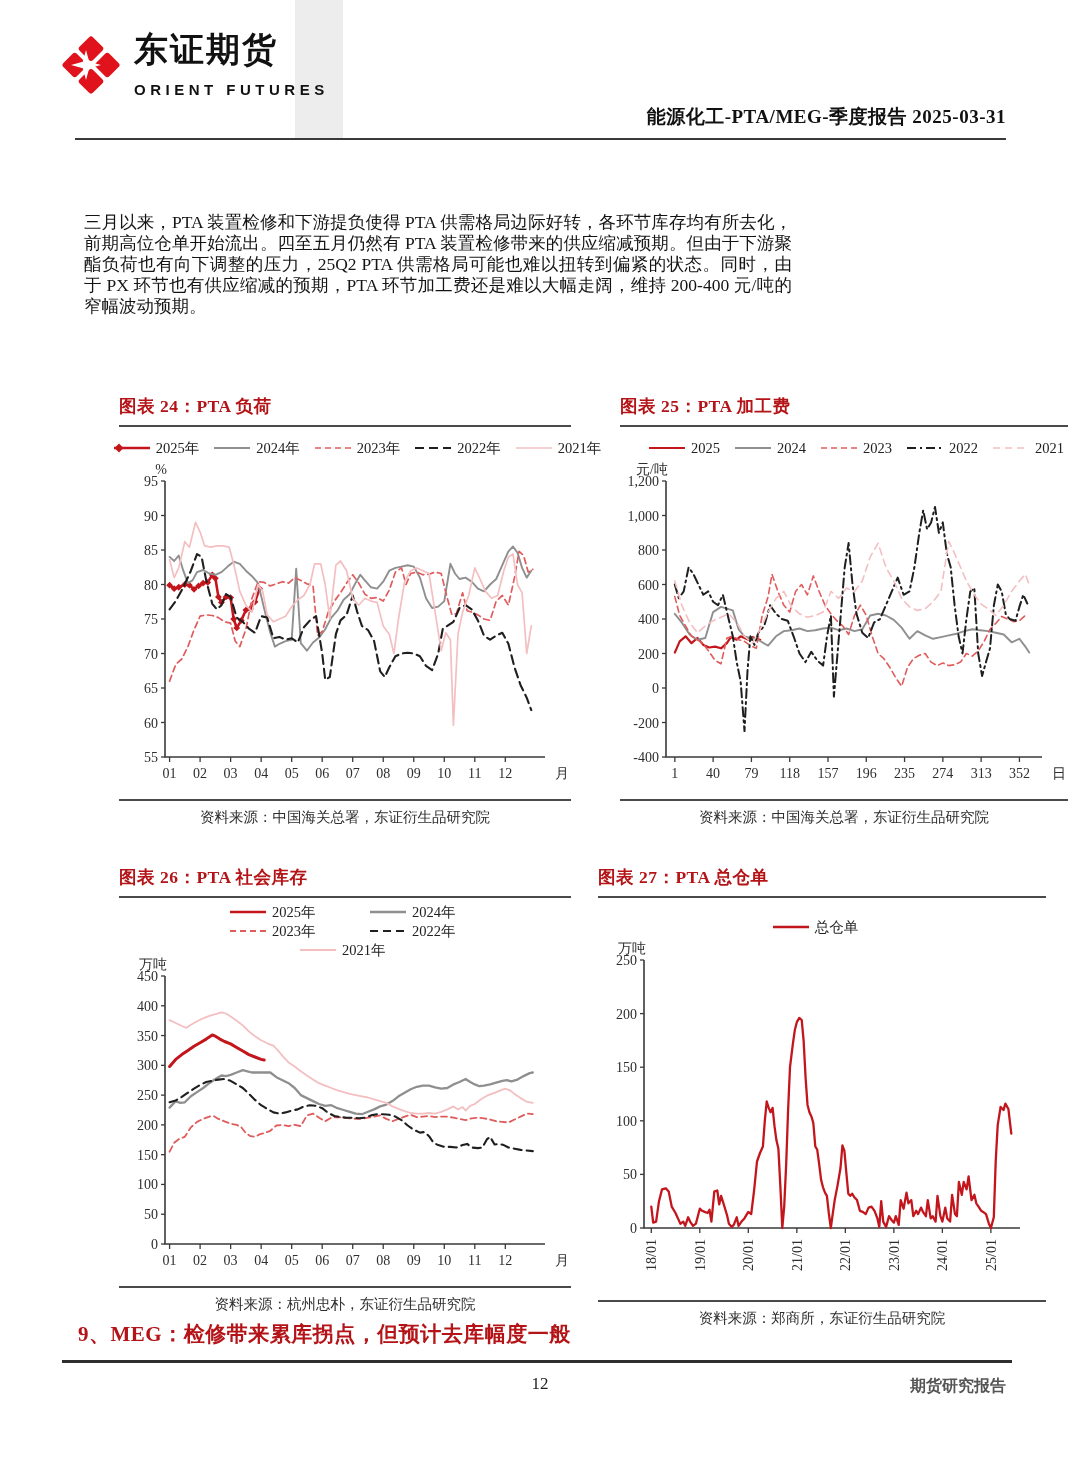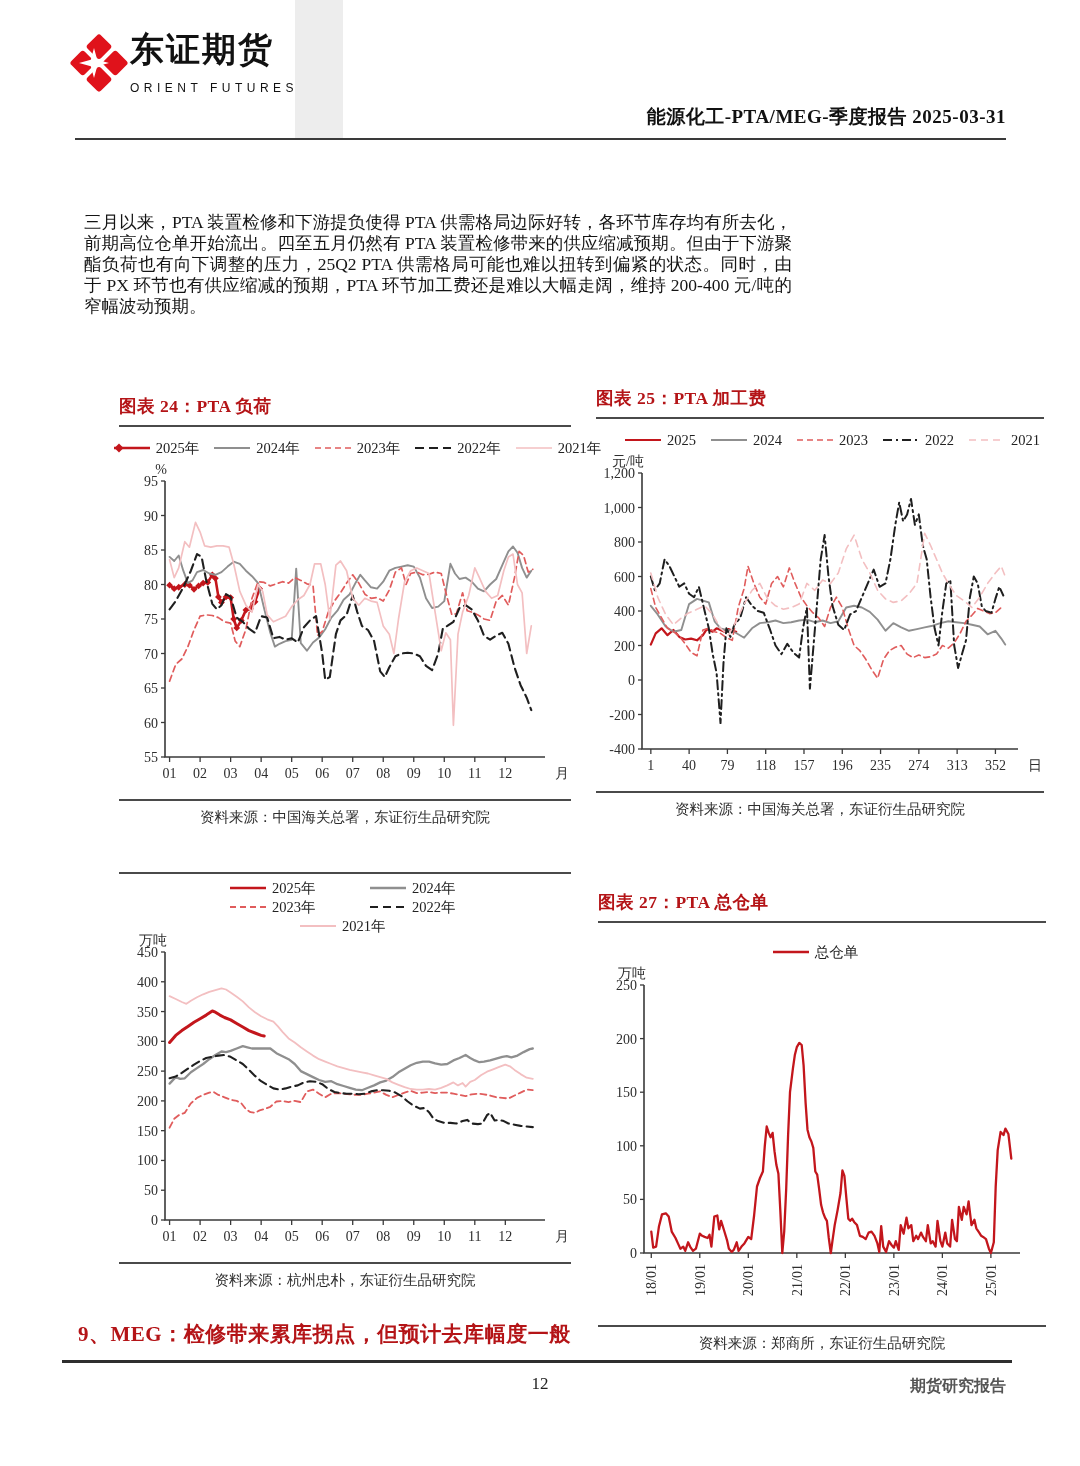--- a/index.html
+++ b/index.html
@@ -1,34 +1,34 @@
 <!DOCTYPE html>
 <html><head>
 <meta charset="utf-8">
 <style>
   html,body{margin:0;padding:0;background:#ffffff;}
   .page{position:relative;width:1080px;height:1466px;background:#ffffff;overflow:hidden;
         font-family:"Liberation Serif","DejaVu Serif",serif;color:#1a1a1a;}
   
   .gray-strip{position:absolute;left:295px;top:0;width:48px;height:138px;background:#ededed;}
-  .logo{position:absolute;left:68px;top:32px;display:flex;align-items:center;gap:0;}
+  .logo{position:absolute;left:60px;top:32px;display:flex;align-items:center;gap:12px;}
   .logo-text{display:flex;flex-direction:column;line-height:1;}
   .logo-cn{font-family:"Liberation Sans","DejaVu Sans",sans-serif;font-weight:bold;font-size:34px;color:#111;letter-spacing:2px;}
-  .logo-en{font-family:"Liberation Sans","DejaVu Sans",sans-serif;font-weight:normal;font-size:12px;color:#111;letter-spacing:4.5px;margin-top:16px;}
+  .logo-en{font-family:"Liberation Sans","DejaVu Sans",sans-serif;font-weight:bold;font-size:15px;color:#111;letter-spacing:4.5px;margin-top:16px;}
   .header-title{position:absolute;right:74px;top:104px;font-size:19px;font-weight:bold;color:#111;letter-spacing:0.5px;}
   .header-rule{position:absolute;left:75px;top:138px;width:931px;height:2px;background:#3a3a3a;}
   
   .body-par{position:absolute;left:84px;top:194px;width:708px;font-size:17.5px;line-height:21px;
             text-align:justify;color:#141414;}
   
   .fig{position:absolute;width:452px;}
   #f24{left:79px;top:378px;}
-  #f25{left:556px;top:378px;width:448px;margin-top:8px;}
+  #f25{left:580px;top:378px;width:448px;}
   #f26{left:79px;top:849px;}
-  #f27{left:558px;top:874px;width:448px;}
+  #f27{left:558px;top:849px;width:448px;}
   .fig-title{font-size:17.5px;font-weight:bold;color:#b41417;letter-spacing:0.5px;}
   .title-rule{margin-top:7px;height:2px;background:#4a4a4a;}
   .chart-canvas{margin-top:8px;}
   .legend{display:flex;align-items:center;height:26px;font-size:14.5px;color:#222;justify-content:center;}
   .legend.indent{padding-left:38px;}
   .legend.center{justify-content:center;margin-top:16px;}
   .legend.wrap{flex-wrap:wrap;height:50px;padding-left:48px;align-content:center;}
   .legend .li{display:flex;align-items:center;margin-right:14px;white-space:nowrap;}
   .legend.wrap .li{width:140px;margin-right:0;}
   .legend .li svg{margin-right:5px;flex:none;}
@@ -263,20 +263,21 @@
           <polyline points="54.8,152.8 61.7,161.4 69.6,173.5 77.4,178.7 85.3,177.0 93.1,151.1 101.0,145.9 106.9,147.7 112.8,149.4 118.6,168.3 124.5,175.3 130.4,177.0 136.3,177.8 142.2,181.3 148.1,184.7 156.0,175.3 163.8,170.1 171.7,169.2 179.5,167.5 187.4,170.1 195.2,169.2 203.1,167.5 210.9,166.6 218.8,169.2 226.6,167.5 234.5,170.1 242.3,168.3 250.2,154.5 258.1,152.8 265.9,154.5 273.8,158.9 281.6,166.6 289.5,177.8 297.3,170.1 305.2,174.4 313.0,177.8 320.9,176.1 328.7,174.4 336.6,172.7 344.4,170.1 352.3,168.3 360.2,169.2 368.0,170.1 375.9,171.8 383.7,173.5 391.6,181.3 399.4,177.8 405.3,185.6 409.2,191.6" fill="none" stroke="#8f8f8f" stroke-width="1.9" stroke-linejoin="round" stroke-linecap="round"></polyline>
           <polyline points="54.8,135.6 59.7,154.5 65.6,164.9 71.5,175.3 77.4,178.7 83.3,183.0 89.2,190.8 95.1,199.4 101.0,202.8 106.9,177.0 112.8,175.3 118.6,178.7 124.5,180.4 130.4,184.7 136.3,187.3 142.2,154.5 148.1,135.6 152.0,113.2 157.9,130.4 163.8,144.2 169.7,151.1 175.6,130.4 181.5,123.5 187.4,133.8 193.3,114.9 199.1,130.4 205.0,144.2 210.9,152.8 216.8,159.7 222.7,164.9 228.6,173.5 234.5,154.5 240.4,144.2 246.3,154.5 252.2,175.3 258.1,192.5 263.9,197.7 269.8,206.3 275.7,216.7 281.6,225.3 287.5,206.3 293.4,197.7 299.3,194.2 305.2,192.5 311.1,201.1 317.0,204.6 322.8,202.0 328.7,204.6 334.6,203.7 340.5,201.1 346.4,192.5 352.3,195.1 358.2,189.9 364.1,180.4 370.0,168.3 375.9,162.3 381.7,155.4 387.6,158.0 393.5,160.6 399.4,159.7 405.3,154.5" fill="none" stroke="#e05c5c" stroke-width="1.6" stroke-linejoin="round" stroke-linecap="round" stroke-dasharray="6,4"></polyline>
           <polyline points="54.8,123.5 58.8,137.3 63.7,130.4 68.6,106.3 73.5,113.2 78.4,123.5 83.3,133.8 88.2,130.4 93.1,140.8 98.0,144.2 102.9,133.8 107.8,154.5 112.8,175.3 116.7,201.1 120.6,220.1 124.5,270.1 127.5,209.8 130.4,175.3 134.4,183.9 138.3,171.8 144.2,164.9 150.1,144.2 156.0,152.8 161.8,158.0 167.7,159.7 173.6,175.3 179.5,192.5 185.4,201.1 191.3,190.8 197.2,199.4 203.1,204.6 207.0,175.3 210.9,154.5 213.9,235.6 216.8,201.1 220.7,154.5 224.7,106.3 228.6,82.1 232.5,123.5 236.5,152.8 242.3,171.8 248.2,177.0 254.1,161.4 260.0,158.0 265.9,144.2 271.8,130.4 277.7,116.6 283.6,133.8 289.5,130.4 294.4,106.3 299.3,71.8 303.2,49.3 307.1,68.3 311.1,61.4 315.0,45.9 318.9,71.8 322.8,61.4 326.8,92.5 330.7,106.3 334.6,144.2 338.6,175.3 342.5,192.5 346.4,158.0 350.3,130.4 354.3,127.0 358.2,192.5 362.1,214.9 366.0,201.1 370.0,187.3 373.9,144.2 377.8,123.5 381.7,130.4 385.7,152.8 389.6,158.0 395.5,159.7 399.4,145.9 403.3,133.8 407.3,142.5" fill="none" stroke="#1f1f1f" stroke-width="2" stroke-linejoin="round" stroke-linecap="round" stroke-dasharray="9,4,2,4"></polyline>
           <polyline points="54.8,120.0 61.7,144.2 69.6,161.4 77.4,171.8 85.3,164.9 93.1,159.7 101.0,156.3 108.8,152.8 116.7,161.4 124.5,175.3 132.4,182.2 140.2,168.3 148.1,151.1 156.0,137.3 163.8,130.4 171.7,145.9 179.5,152.8 187.4,156.3 195.2,154.5 203.1,151.1 210.9,130.4 218.8,137.3 226.6,127.0 234.5,130.4 242.3,120.0 250.2,95.9 258.1,82.1 265.9,106.3 273.8,120.0 281.6,137.3 289.5,145.9 297.3,149.4 305.2,147.7 313.0,140.8 320.9,130.4 328.7,80.4 334.6,92.5 340.5,106.3 346.4,120.0 352.3,130.4 360.2,142.5 368.0,147.7 375.9,154.5 383.7,144.2 391.6,130.4 399.4,120.0 405.3,113.2 409.2,123.5" fill="none" stroke="#f3bfc1" stroke-width="1.6" stroke-linejoin="round" stroke-linecap="round" stroke-dasharray="7,5"></polyline>
         </svg></div>
     <div class="src-rule"></div>
     <div class="fig-src">资料来源：中国海关总署，东证衍生品研究院</div>
   </figure>
 
   <figure class="fig" id="f26">
+    <div class="fig-title">图表 26：PTA 社会库存</div>
     <div class="title-rule"></div>
     <div class="chart-canvas"><div class="legend wrap">
           <div class="li">
             <svg width="38" height="12">
               <line x1="1" y1="6" x2="37" y2="6" stroke="#c3161c" stroke-width="2.6" stroke-dasharray="none"></line>
             </svg>
             <span>2025年</span>
           </div>
           <div class="li">
             <svg width="38" height="12">

